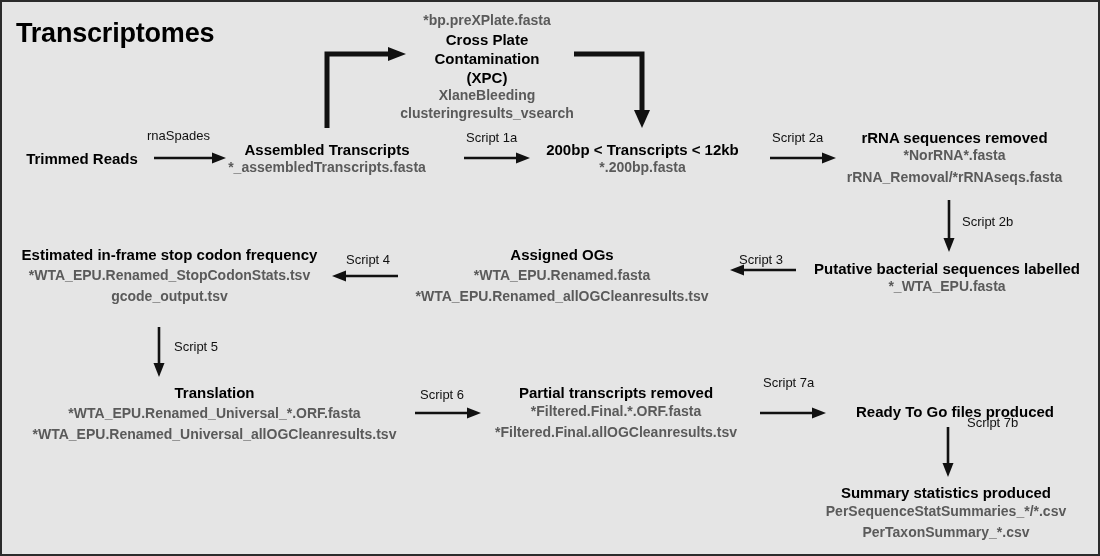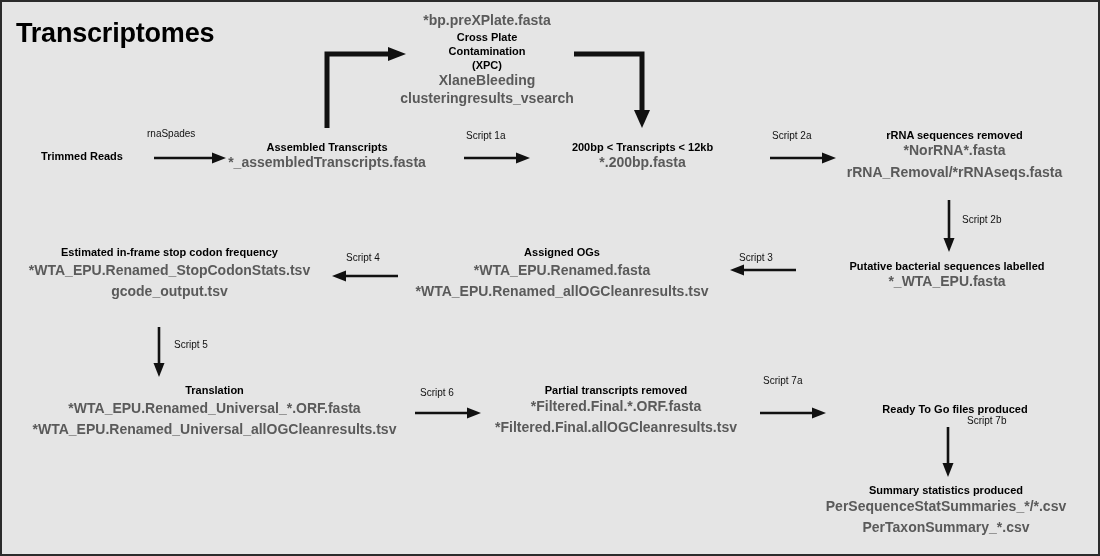--- a/index.html
+++ b/index.html
@@ -18,42 +18,42 @@
     font-family: "Liberation Sans", sans-serif;
     -webkit-font-smoothing: antialiased;
   }
   .node {
     position: absolute;
     text-align: center;
     line-height: 1.28;
   }
   .node .title {
     font-weight: bold;
-    font-size: 11px;
+    font-size: 15px;
     color: #000000;
     white-space: nowrap;
   }
   .node .file {
     font-weight: bold;
     font-size: 14px;
     color: #5a5a5a;
     white-space: nowrap;
   }
   .page-title {
     position: absolute;
     left: 14px;
     top: 16px;
     font-size: 27px;
     font-weight: bold;
     color: #000000;
     letter-spacing: -0.2px;
   }
   .arrow-label {
     position: absolute;
-    font-size: 10px;
+    font-size: 13px;
     color: #111111;
     white-space: nowrap;
   }
   .arrow-svg {
     position: absolute;
     overflow: visible;
   }
   .arrow-svg path, .arrow-svg line, .arrow-svg polyline {
     stroke: #111111;
     fill: none;

